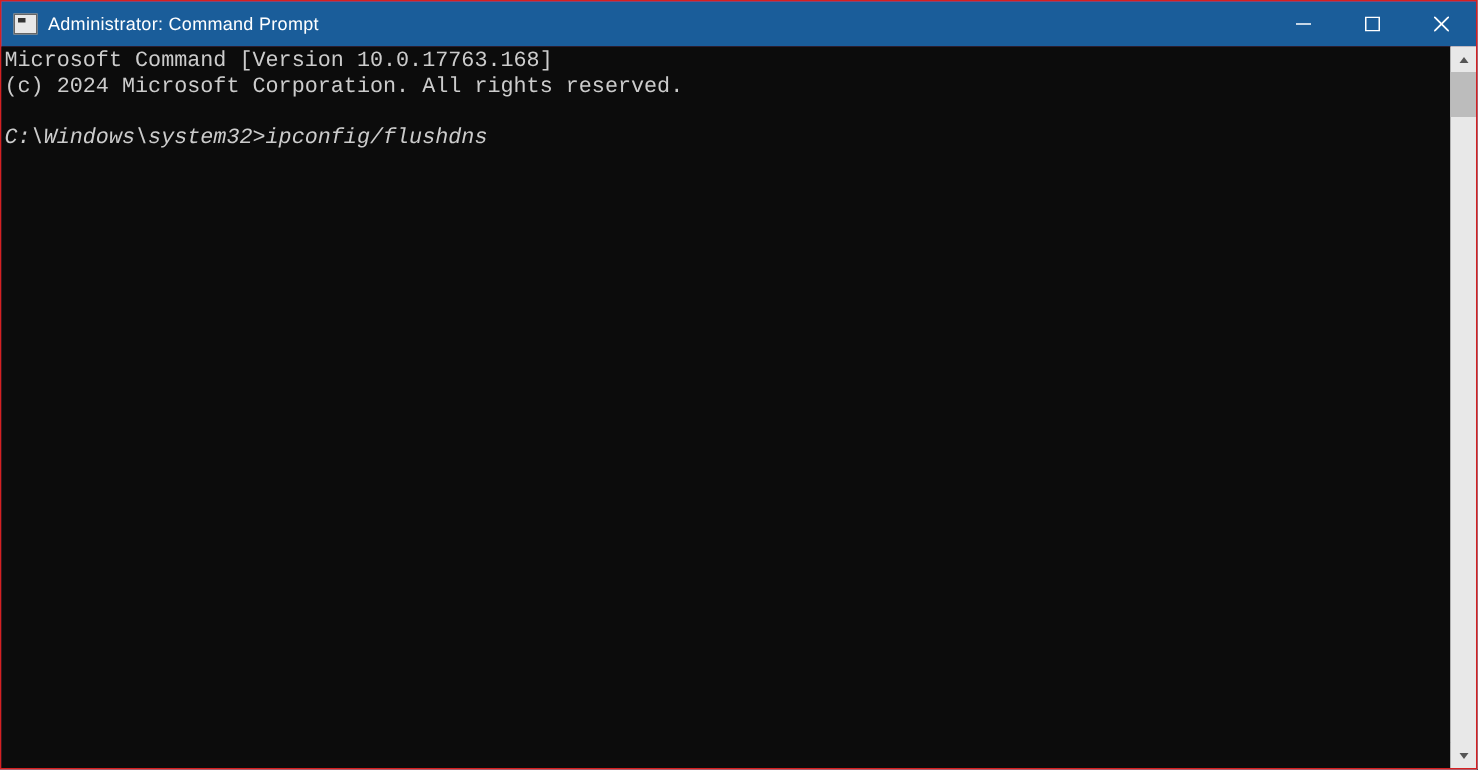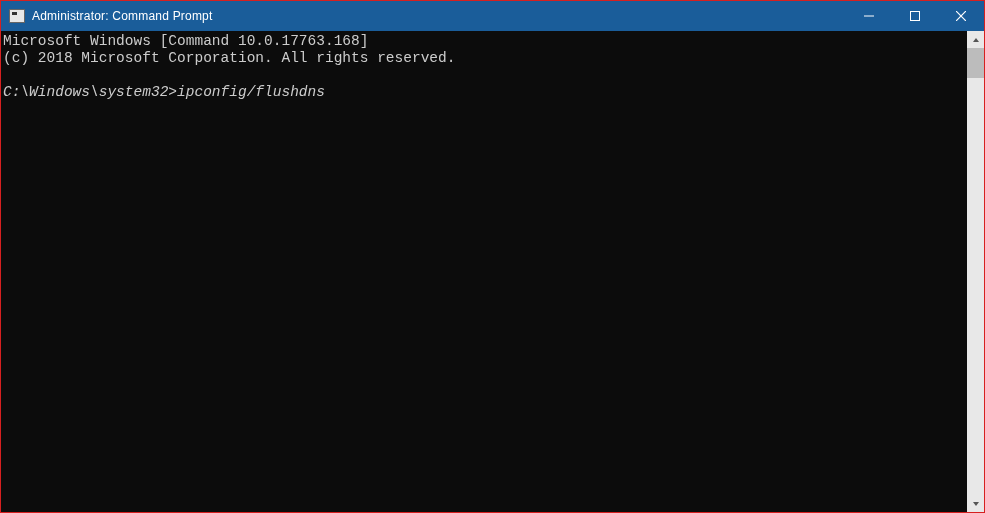--- a/index.html
+++ b/index.html
@@ -152,22 +152,22 @@
       </div>
       <div class="win-btn close">
         <svg viewBox="0 0 10 10">
             <line x1="0" y1="0" x2="10" y2="10"></line>
             <line x1="10" y1="0" x2="0" y2="10"></line>
           </svg>
       </div>
     </div>
   </div>
   <div class="terminal-body">
-    <div class="terminal-content"><span>Microsoft Windows [Command 10.0.17763.168]</span>
-<span>(c) 2018 Microsoft Corporation. All rights reserved.</span>
+    <div class="terminal-content"><span>Microsoft Command [Version 10.0.17763.168]</span>
+<span>(c) 2024 Microsoft Corporation. All rights reserved.</span>
 <span></span>
 <span class="prompt-line"><span>C:\Windows\system32&gt;</span><span>ipconfig/flushdns</span></span></div>
     <div class="scrollbar">
       <div class="scroll-btn">
         <svg viewBox="0 0 8 8">
             <polygon points="4,2 7,6 1,6"></polygon>
           </svg>
       </div>
       <div class="scroll-track">
         <div class="scroll-thumb"></div>

